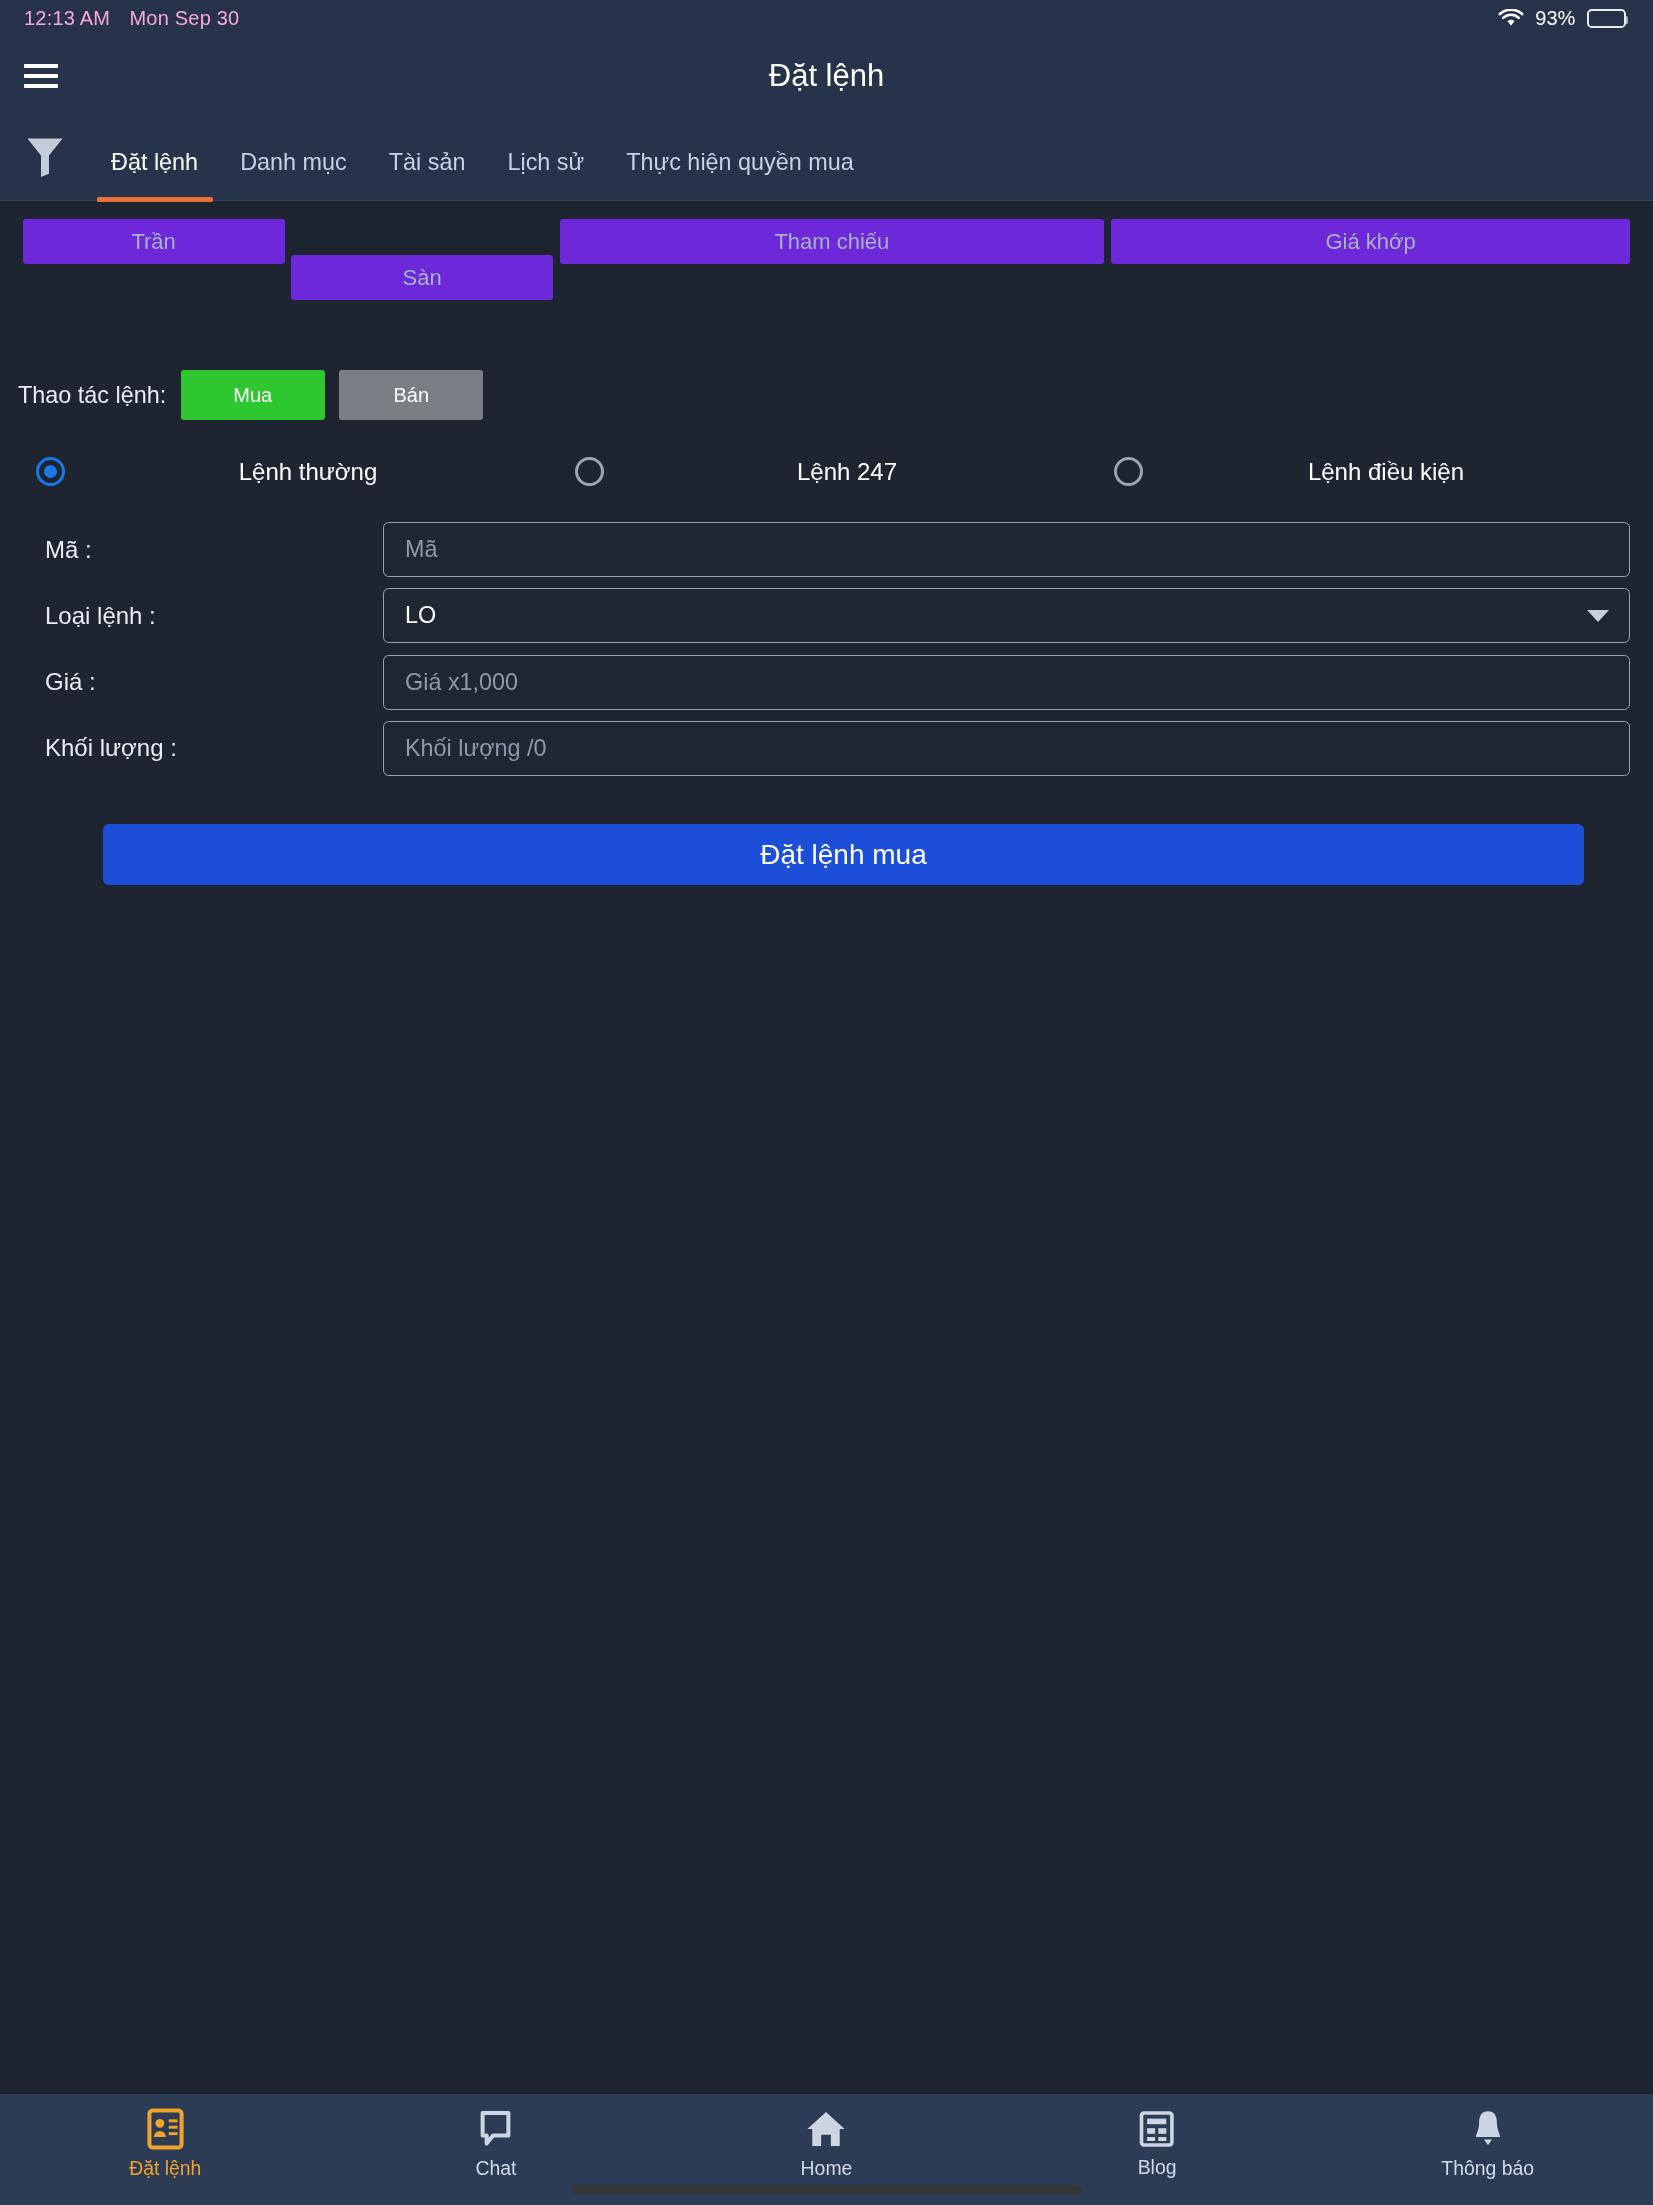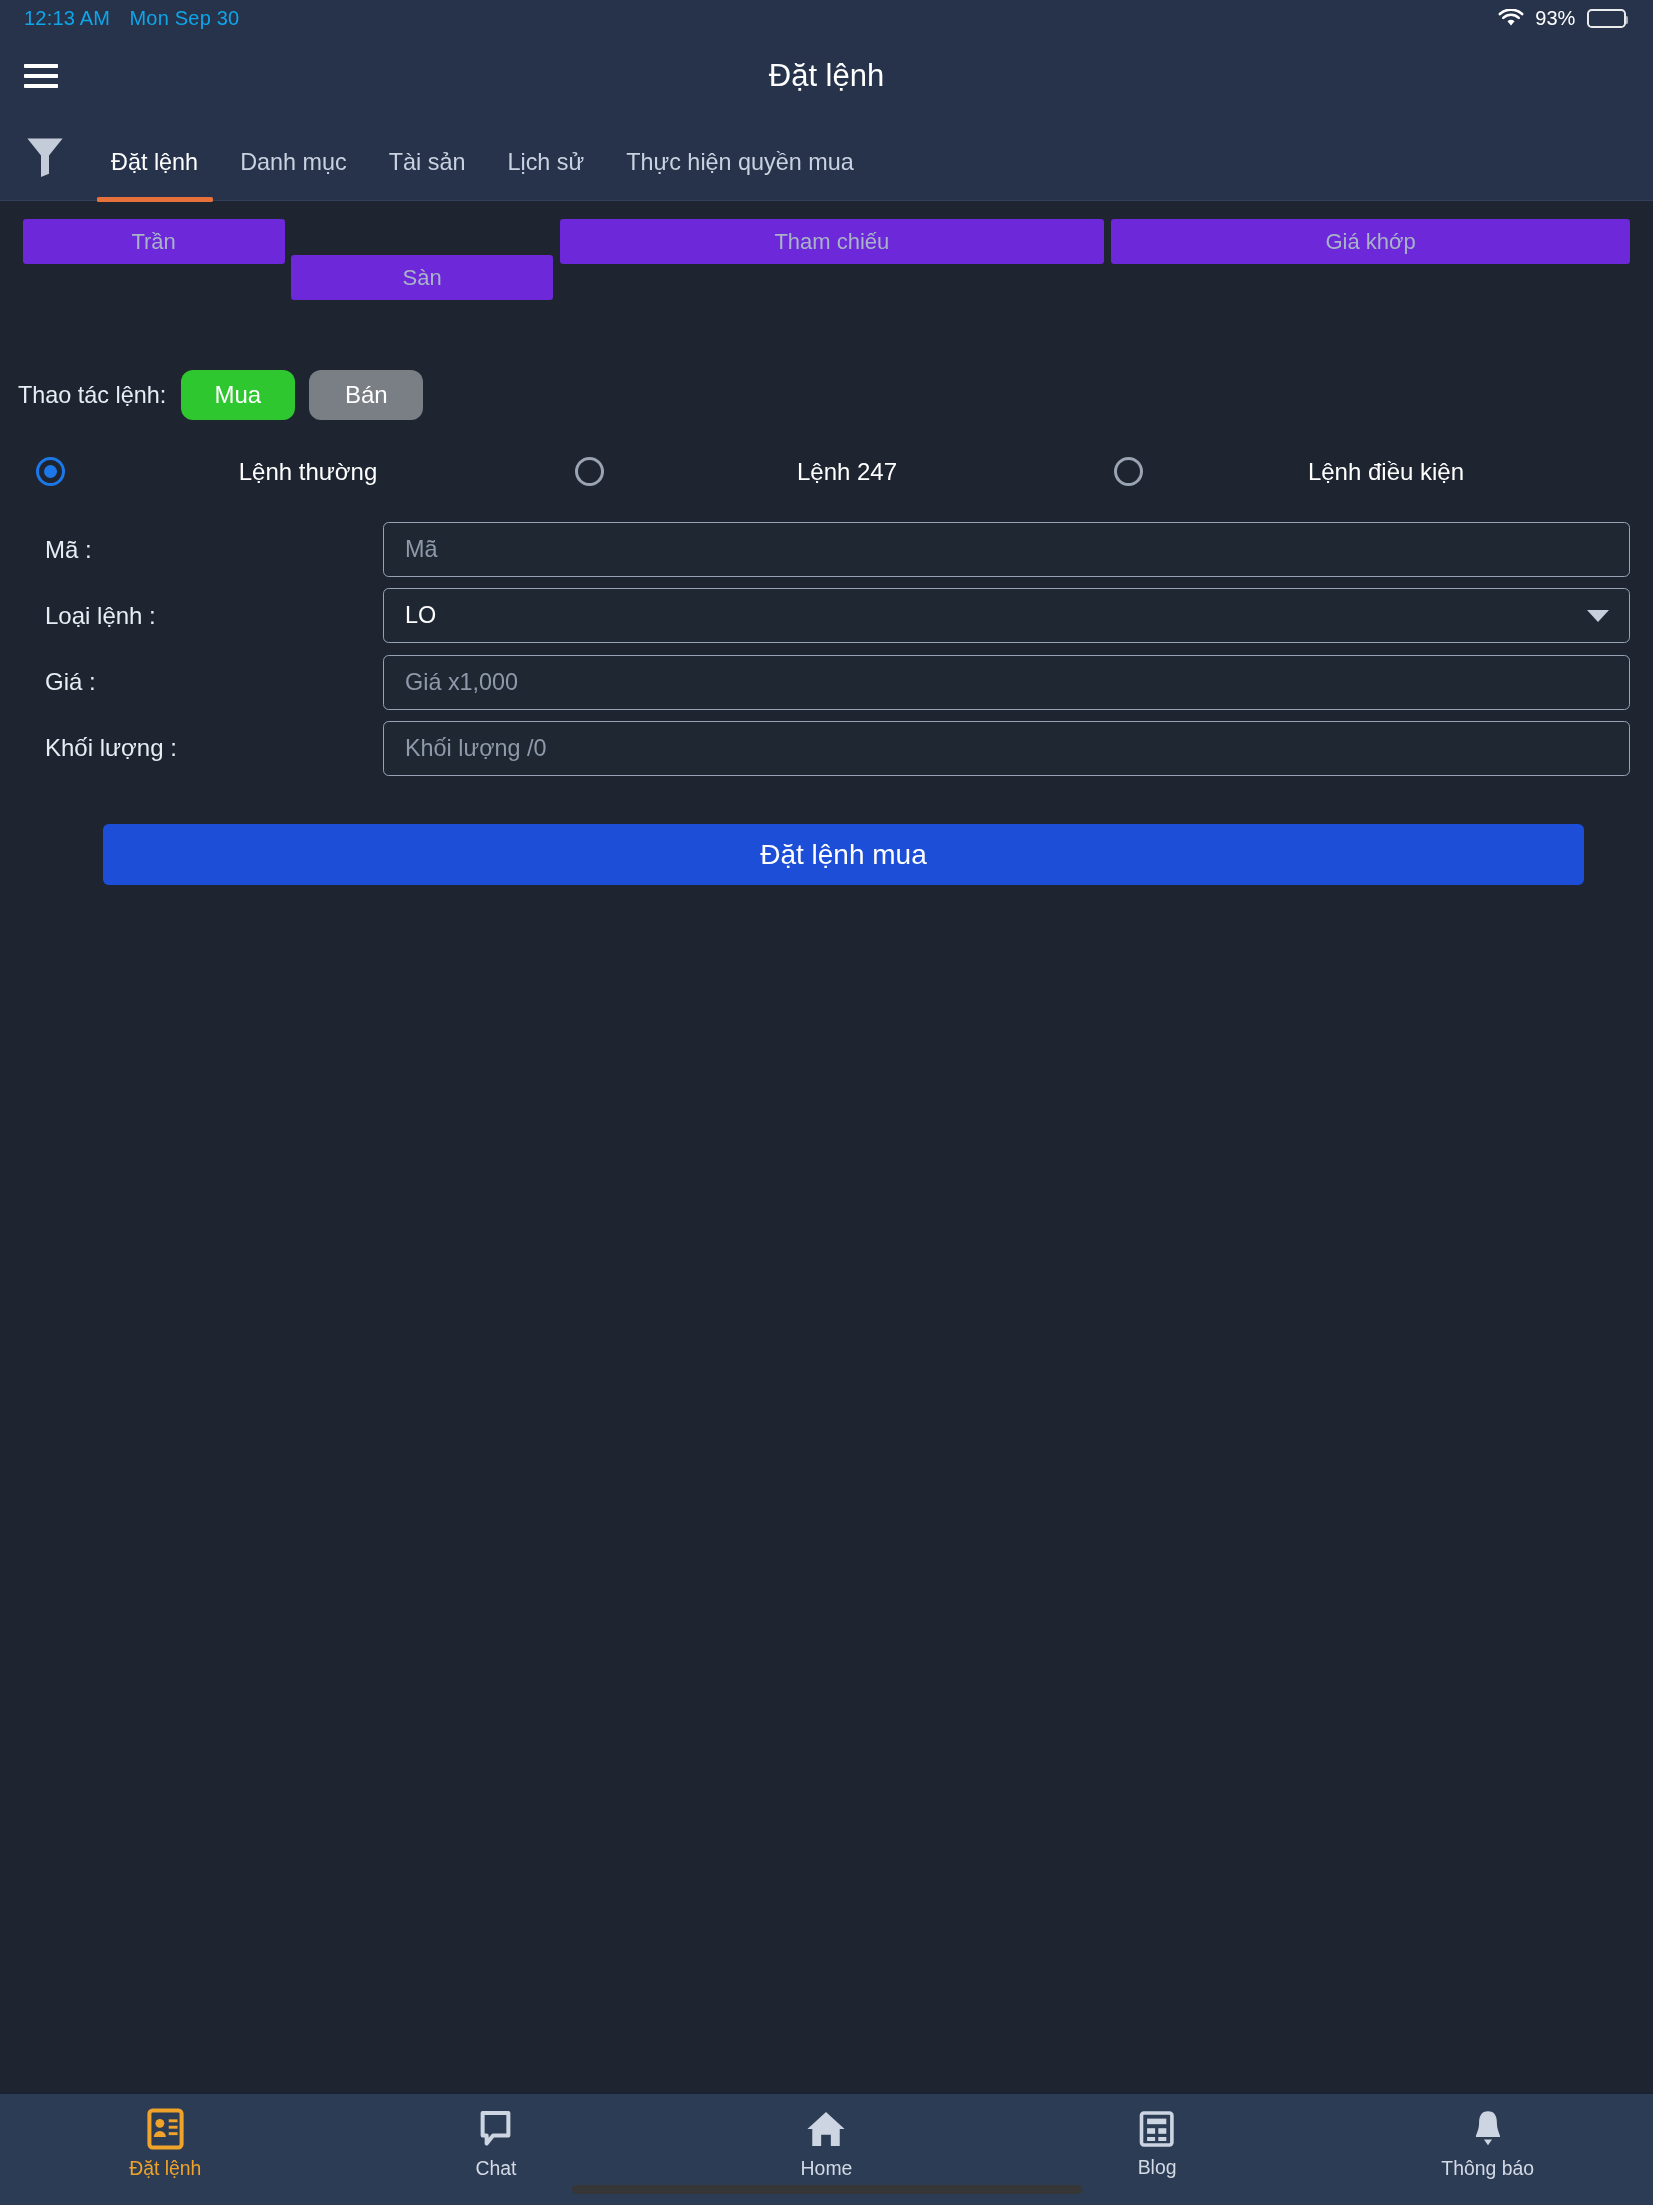--- a/index.html
+++ b/index.html
@@ -26,21 +26,21 @@
     display: flex;
     align-items: center;
     justify-content: space-between;
     padding: 0 27.4px 0 24px;
     flex: 0 0 auto;
   }
   .status-left {
     display: flex;
     align-items: baseline;
     gap: 19.4px;
-    color: #0ea5e9;
+    color: #f9a8d4;
     font-size: 20px;
     letter-spacing: 0.2px;
   }
   .status-right {
     display: flex;
     align-items: center;
     gap: 11.3px;
     color: #ffffff;
     font-size: 20px;
   }
@@ -173,25 +173,25 @@
     gap: 14.5px;
     padding: 34px 0 0 18px;
     flex: 0 0 auto;
     margin-top: 36px;
   }
   .action-label {
     color: #e8edf4;
     font-size: 23.4px;
   }
   .btn-side {
-    width: 114px;
+    width: 144px;
     height: 50px;
     border: none;
-    border-radius: 12px;
-    font-size: 24px;
+    border-radius: 3px;
+    font-size: 20px;
     font-family: inherit;
     color: #ffffff;
     cursor: pointer;
   }
   .btn-buy { background: #2fc72f; }
   .btn-sell { background: #7a7f86; }
 
   
   .radio-row {
     display: flex;

